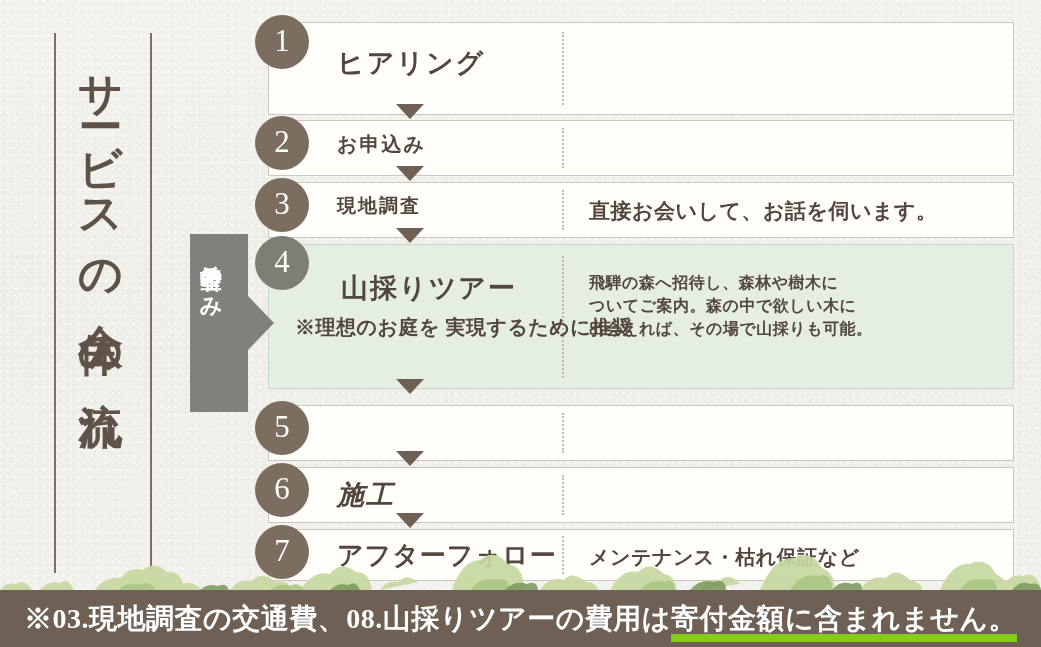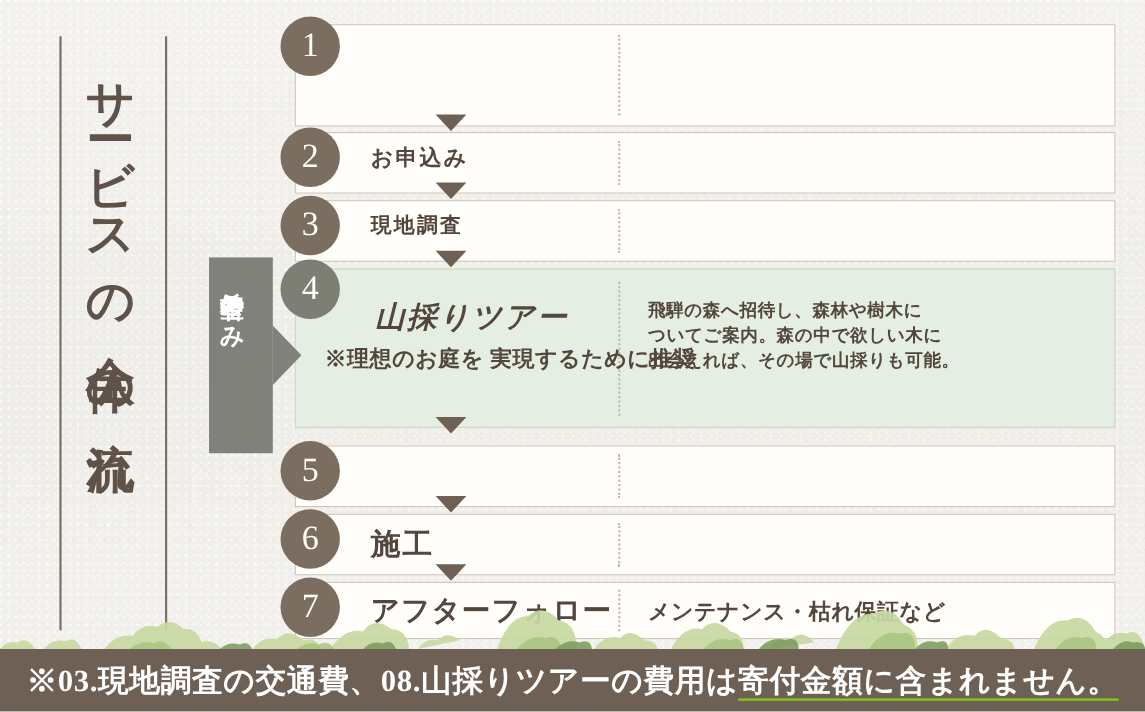--- a/index.html
+++ b/index.html
@@ -126,74 +126,76 @@
   
   .banner{
     position:absolute;left:0;bottom:0;width:1041px;height:57px;
     background:#6e6054;
     display:flex;align-items:center;justify-content:center;
   }
   .banner-text{
     color:#ffffff;font-size:28px;font-weight:700;letter-spacing:.5px;
     white-space:nowrap;
   }
-  .banner-text .u{border-bottom:2px solid #84cc16;margin-top:23px;}
+  .banner-text .u{border-bottom:8px solid #84cc16;margin-top:23px;}
 </style>
 </head>
 <body>
 
 <div id="stage">
 
   <div class="vrule" style="left:54px;top:33px;height:540px;"></div>
   <div class="vrule" style="left:150px;top:33px;height:540px;"></div>
   <div class="vtitle" style="left:78px;top:44px;height:510px;">サービスの全体の流れ</div>
 
   <div class="opt-tab" style="left:190px;top:234px;width:58px;height:178px;"></div>
   <div class="opt-tab-point" style="left:248px;top:296px;"></div>
   <div class="opt-tab-label" style="left:200px;top:248px;">希望者のみ</div>
 
   <div class="row" style="left:268px;top:22px;width:746px;height:93px;"></div>
   <div class="divider" style="left:562px;top:32px;height:73px;"></div>
   <div class="circle" style="left:255px;top:15px;width:54px;height:54px;">1</div>
+  <div class="row-label" style="left:337px;top:47px;font-size:27px;letter-spacing:2px;">ヒアリング</div>
   <div class="arrow" style="left:396px;top:104px;"></div>
 
   <div class="row" style="left:268px;top:120px;width:746px;height:56px;"></div>
   <div class="divider" style="left:562px;top:128px;height:40px;"></div>
   <div class="circle" style="left:255px;top:116px;width:54px;height:54px;">2</div>
   <div class="row-label" style="left:337px;top:132px;font-size:20px;letter-spacing:2px;">お申込み</div>
   <div class="row-desc" style="left:589px;top:132px;font-size:21px;letter-spacing:.5px;"></div>
   <div class="arrow" style="left:396px;top:166px;"></div>
 
   <div class="row" style="left:268px;top:182px;width:746px;height:56px;"></div>
   <div class="divider" style="left:562px;top:190px;height:40px;"></div>
   <div class="circle" style="left:255px;top:178px;width:54px;height:54px;">3</div>
   <div class="row-label" style="left:337px;top:194px;font-size:19px;letter-spacing:2px;">現地調査</div>
+  <div class="row-desc" style="left:589px;top:196px;font-size:21px;letter-spacing:.5px;">直接お会いして、お話を伺います。</div>
   <div class="arrow" style="left:396px;top:228px;"></div>
 
   <div class="row green" style="left:268px;top:244px;width:746px;height:145px;"></div>
   <div class="divider" style="left:562px;top:256px;height:122px;"></div>
   <div class="circle alt" style="left:255px;top:236px;width:54px;height:54px;">4</div>
-  <div class="row-label" style="left:341px;top:272px;font-size:27px;letter-spacing:2px;font-style:italic;">山採りツアー</div>
+  <div class="row-label" style="left:341px;top:272px;font-size:27px;letter-spacing:2px;">山採りツアー</div>
   <div class="row-sub" style="left:295px;top:314px;width:250px;font-size:20px;letter-spacing:.5px;">※理想のお庭を
 実現するために推奨</div>
   <div class="row-desc" style="left:589px;top:271px;font-size:16px;letter-spacing:.5px;">飛騨の森へ招待し、森林や樹木に
 ついてご案内。森の中で欲しい木に
 出会えれば、その場で山採りも可能。</div>
   <div class="arrow" style="left:396px;top:379px;"></div>
 
   <div class="row" style="left:268px;top:405px;width:746px;height:56px;"></div>
   <div class="divider" style="left:562px;top:413px;height:40px;"></div>
   <div class="circle" style="left:255px;top:401px;width:54px;height:54px;">5</div>
   <div class="row-desc" style="left:589px;top:417px;font-size:21px;letter-spacing:.5px;"></div>
   <div class="arrow" style="left:396px;top:451px;"></div>
 
   <div class="row" style="left:268px;top:467px;width:746px;height:56px;"></div>
   <div class="divider" style="left:562px;top:475px;height:40px;"></div>
   <div class="circle" style="left:255px;top:463px;width:54px;height:54px;">6</div>
-  <div class="row-label" style="left:337px;top:479px;font-size:27px;letter-spacing:2px;">施工</div>
+  <div class="row-label" style="left:337px;top:479px;font-size:27px;letter-spacing:2px;font-style:italic;">施工</div>
   <div class="row-desc" style="left:589px;top:479px;font-size:21px;letter-spacing:.5px;"></div>
   <div class="arrow" style="left:396px;top:513px;"></div>
 
   <div class="row" style="left:268px;top:529px;width:746px;height:52px;"></div>
   <div class="divider" style="left:562px;top:536px;height:38px;"></div>
   <div class="circle" style="left:255px;top:525px;width:54px;height:54px;">7</div>
   <div class="row-label" style="left:337px;top:540px;font-size:26px;letter-spacing:1px;">アフターフォロー</div>
   <div class="row-desc" style="left:589px;top:543px;font-size:20px;letter-spacing:.5px;">メンテナンス・枯れ保証など</div>
 
   <svg class="foliage" viewBox="0 0 1041 46" preserveAspectRatio="none">

